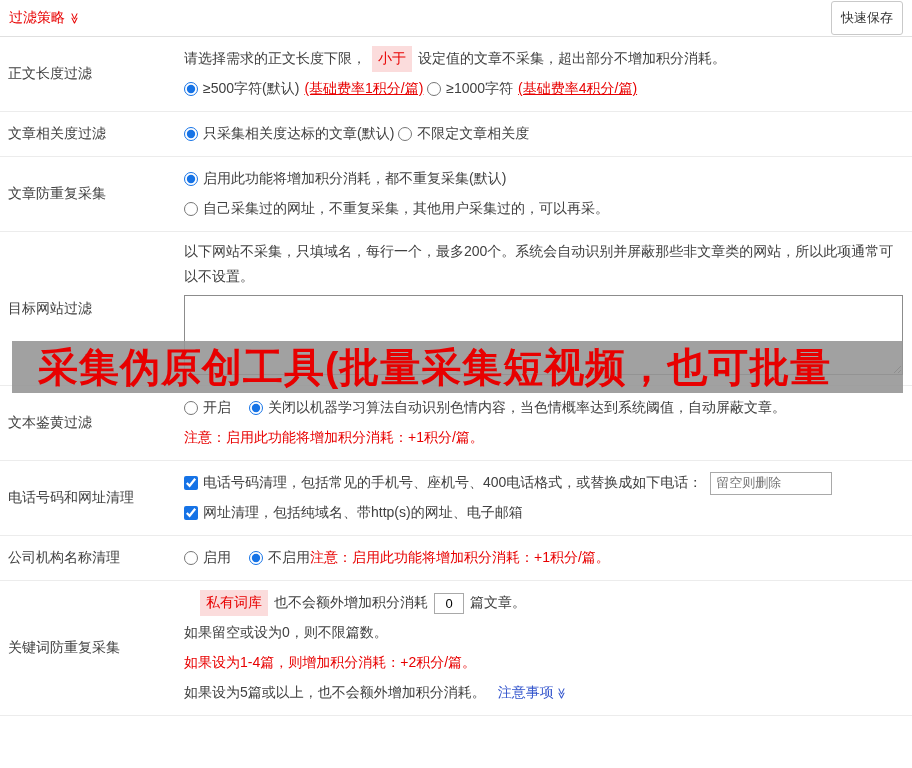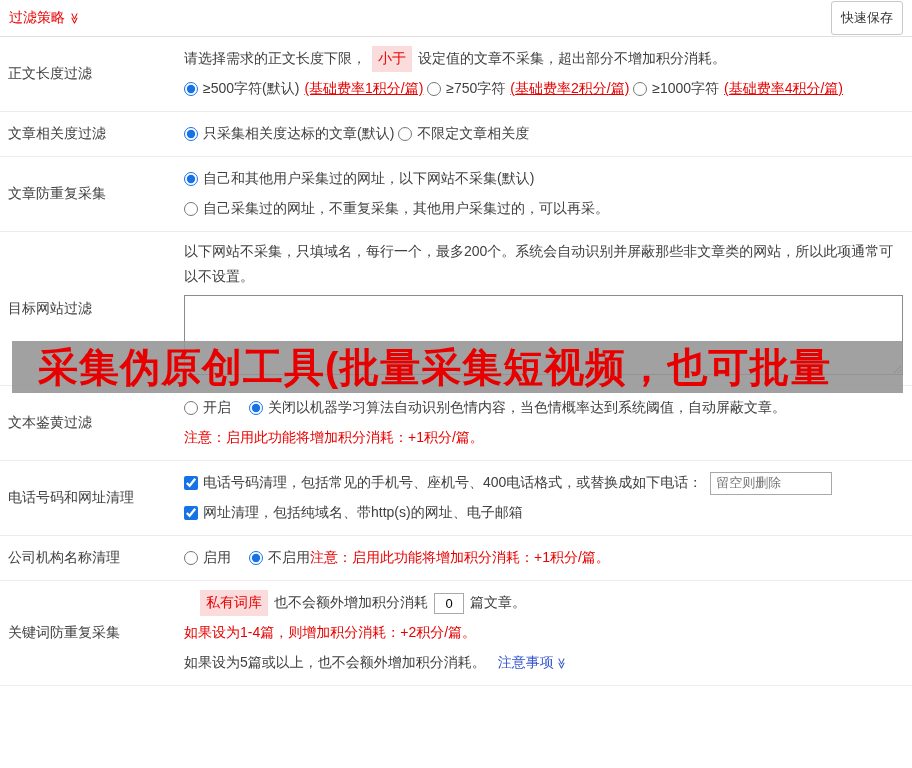--- a/index.html
+++ b/index.html
@@ -59,25 +59,20 @@
         <span class="tag">小于</span>
         <span>设定值的文章不采集，超出部分不增加积分消耗。</span>
       </div>
       <label class="line option">
         <input type="radio" name="len" checked="" style="">
         <span>≥500字符(默认)</span>
         <span class="red u note">(基础费率1积分/篇)</span>
       </label>
       <label class="line option">
         <input type="radio" name="len" style="">
-        <span>≥750字符</span>
-        <span class="red u note">(基础费率2积分/篇)</span>
-      </label>
-      <label class="line option">
-        <input type="radio" name="len" style="">
         <span>≥1000字符</span>
         <span class="red u note">(基础费率4积分/篇)</span>
       </label>
     </div>
   </div>
 
   <div class="row">
     <div class="row-label">文章相关度过滤</div>
     <div class="row-content">
       <label class="line option">
@@ -89,21 +84,21 @@
         <span>不限定文章相关度</span>
       </label>
     </div>
   </div>
 
   <div class="row">
     <div class="row-label">文章防重复采集</div>
     <div class="row-content">
       <label class="line option">
         <input type="radio" name="dup" checked="" style="">
-        <span>自己和其他用户采集过的网址，以下网站不采集(默认)</span>
+        <span>启用此功能将增加积分消耗，都不重复采集(默认)</span>
       </label>
       <label class="line option">
         <input type="radio" name="dup" style="">
         <span>自己采集过的网址，不重复采集，其他用户采集过的，可以再采。</span>
       </label>
     </div>
   </div>
 
   <div class="row">
     <div class="row-label">目标网站过滤</div>
@@ -169,20 +164,21 @@
 
   <div class="row">
     <div class="row-label">关键词防重复采集</div>
     <div class="row-content">
       <div class="line">
         <span class="tag first">私有词库</span>
         <span>也不会额外增加积分消耗</span>
         <input type="text" class="count-input" value="0" style="">
         <span>篇文章。</span>
       </div>
+      <div class="line">如果留空或设为0，则不限篇数。</div>
       <div class="line red">如果设为1-4篇，则增加积分消耗：+2积分/篇。</div>
       <div class="line">
         <span>如果设为5篇或以上，也不会额外增加积分消耗。</span>
         <span class="blue-link">
           <span>注意事项</span>
           <span class="arrow-down">≫</span>
         </span>
       </div>
     </div>
   </div>

